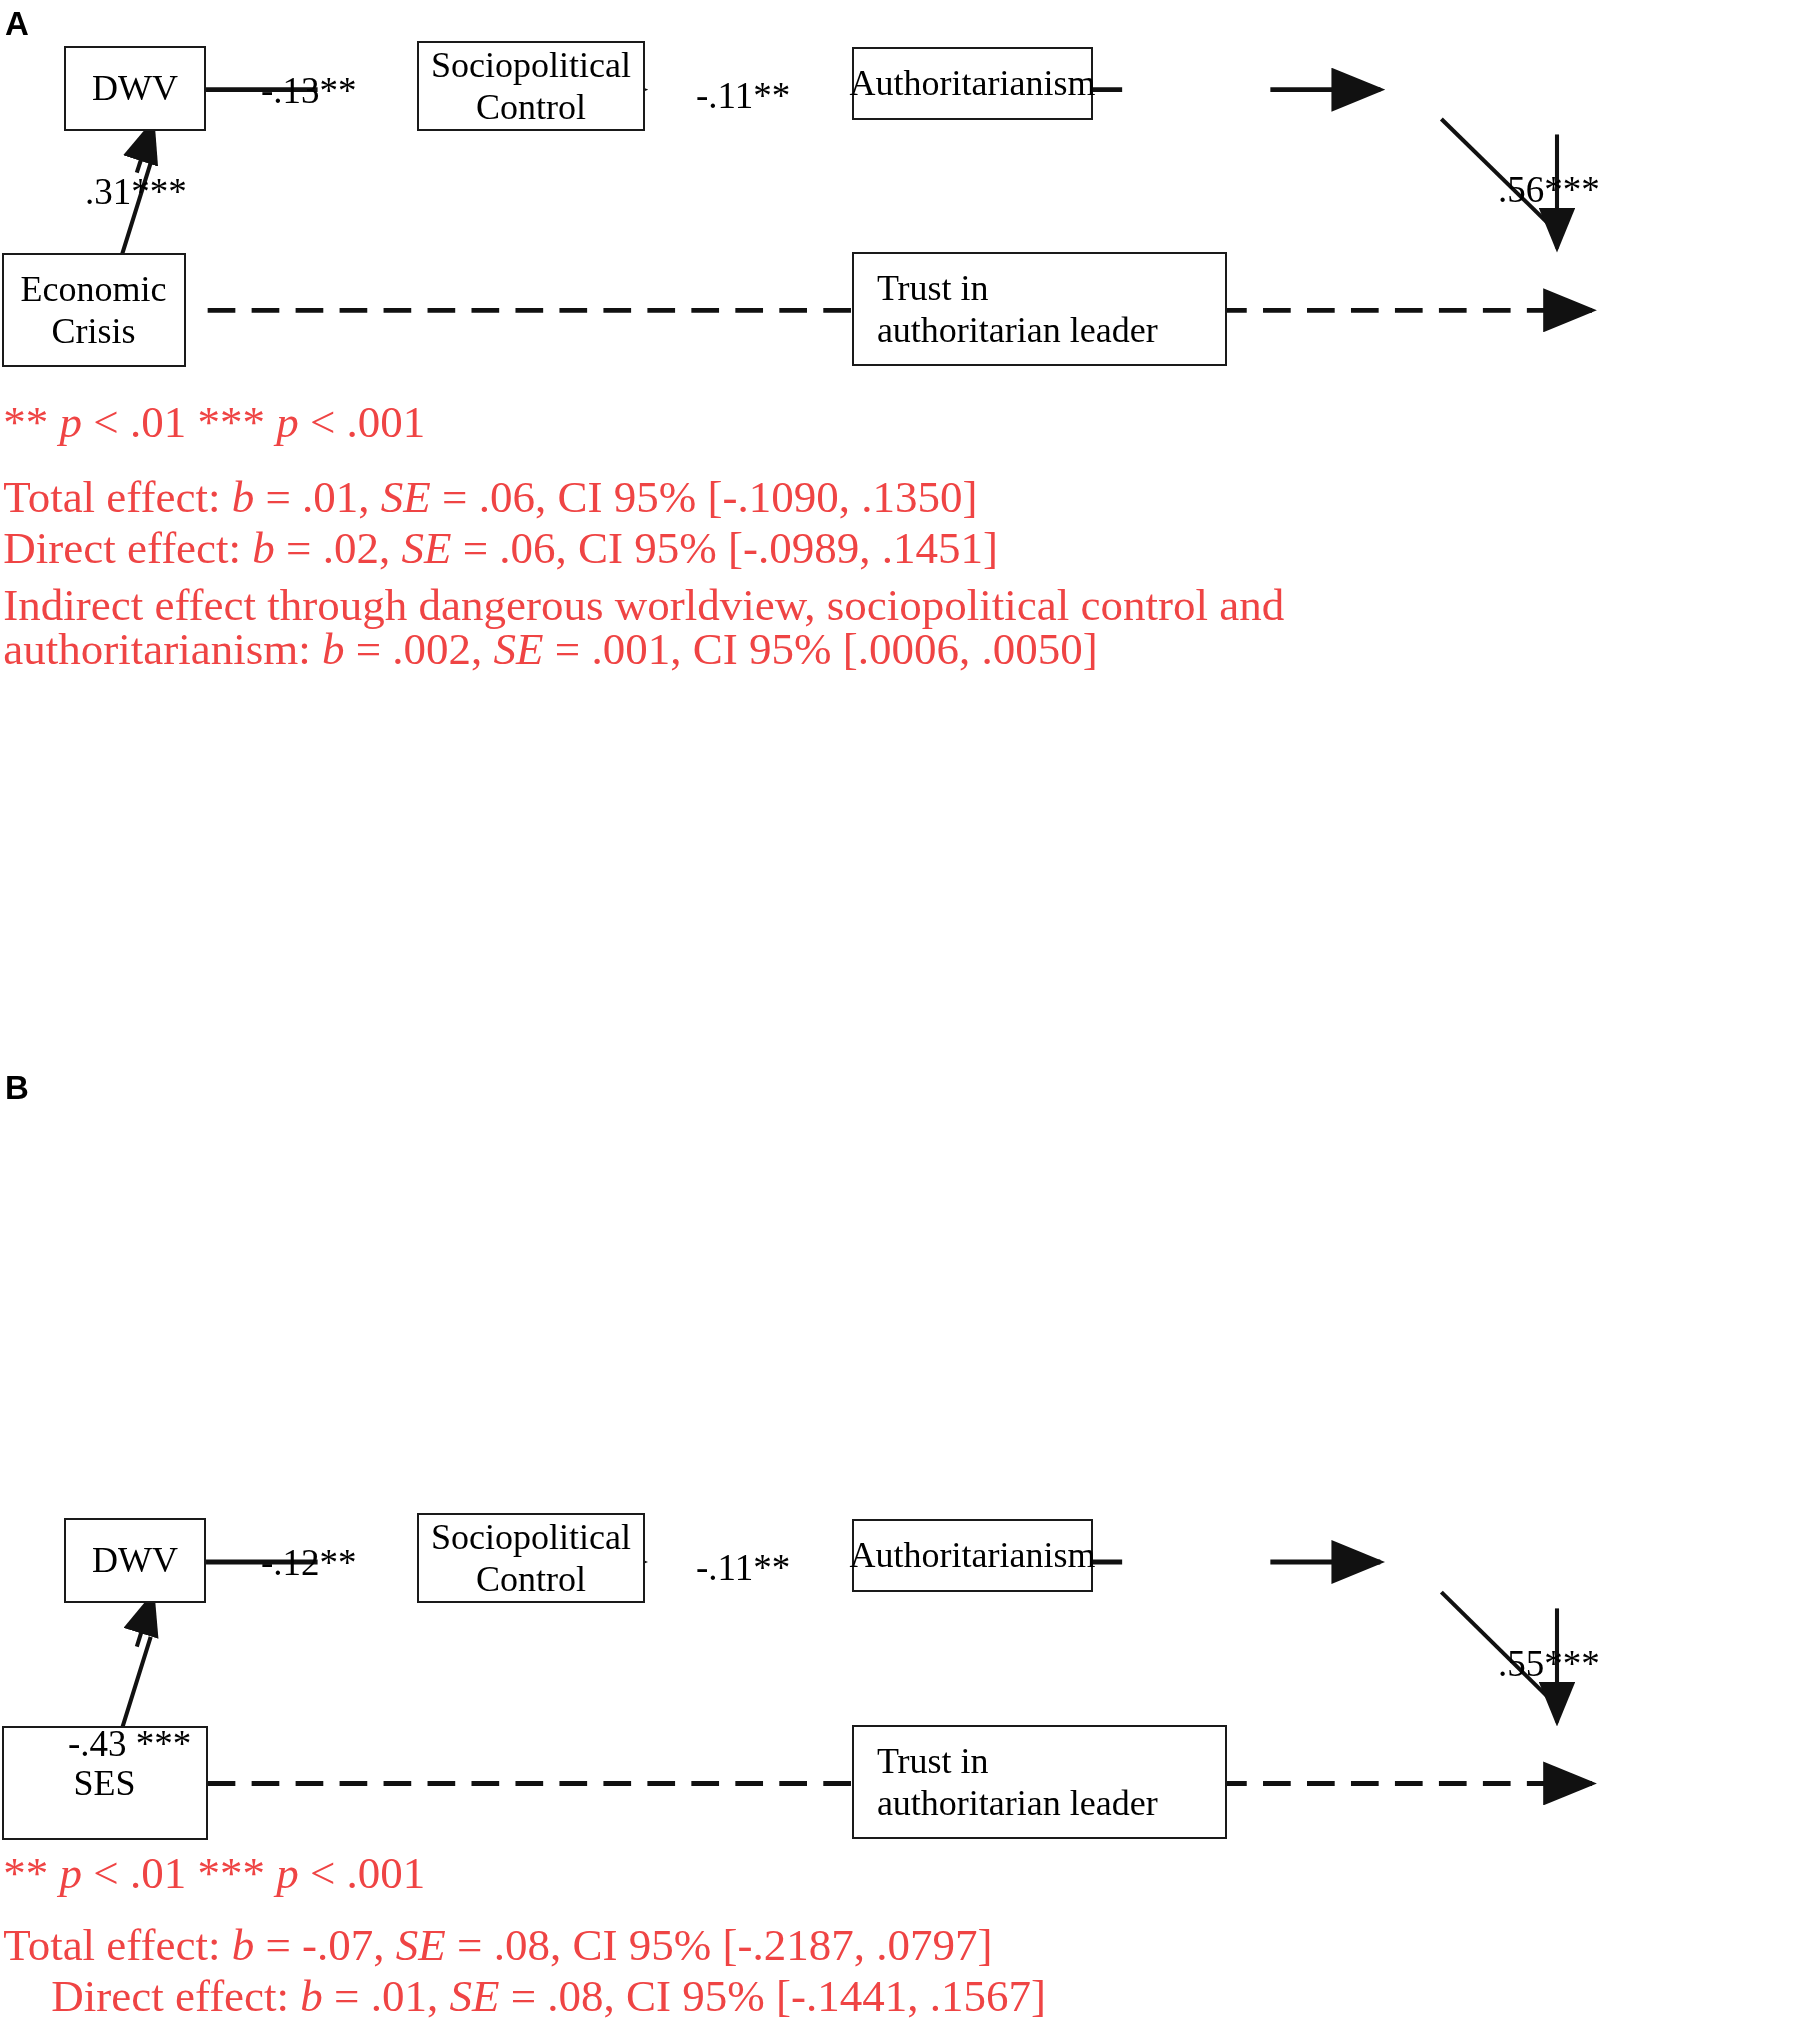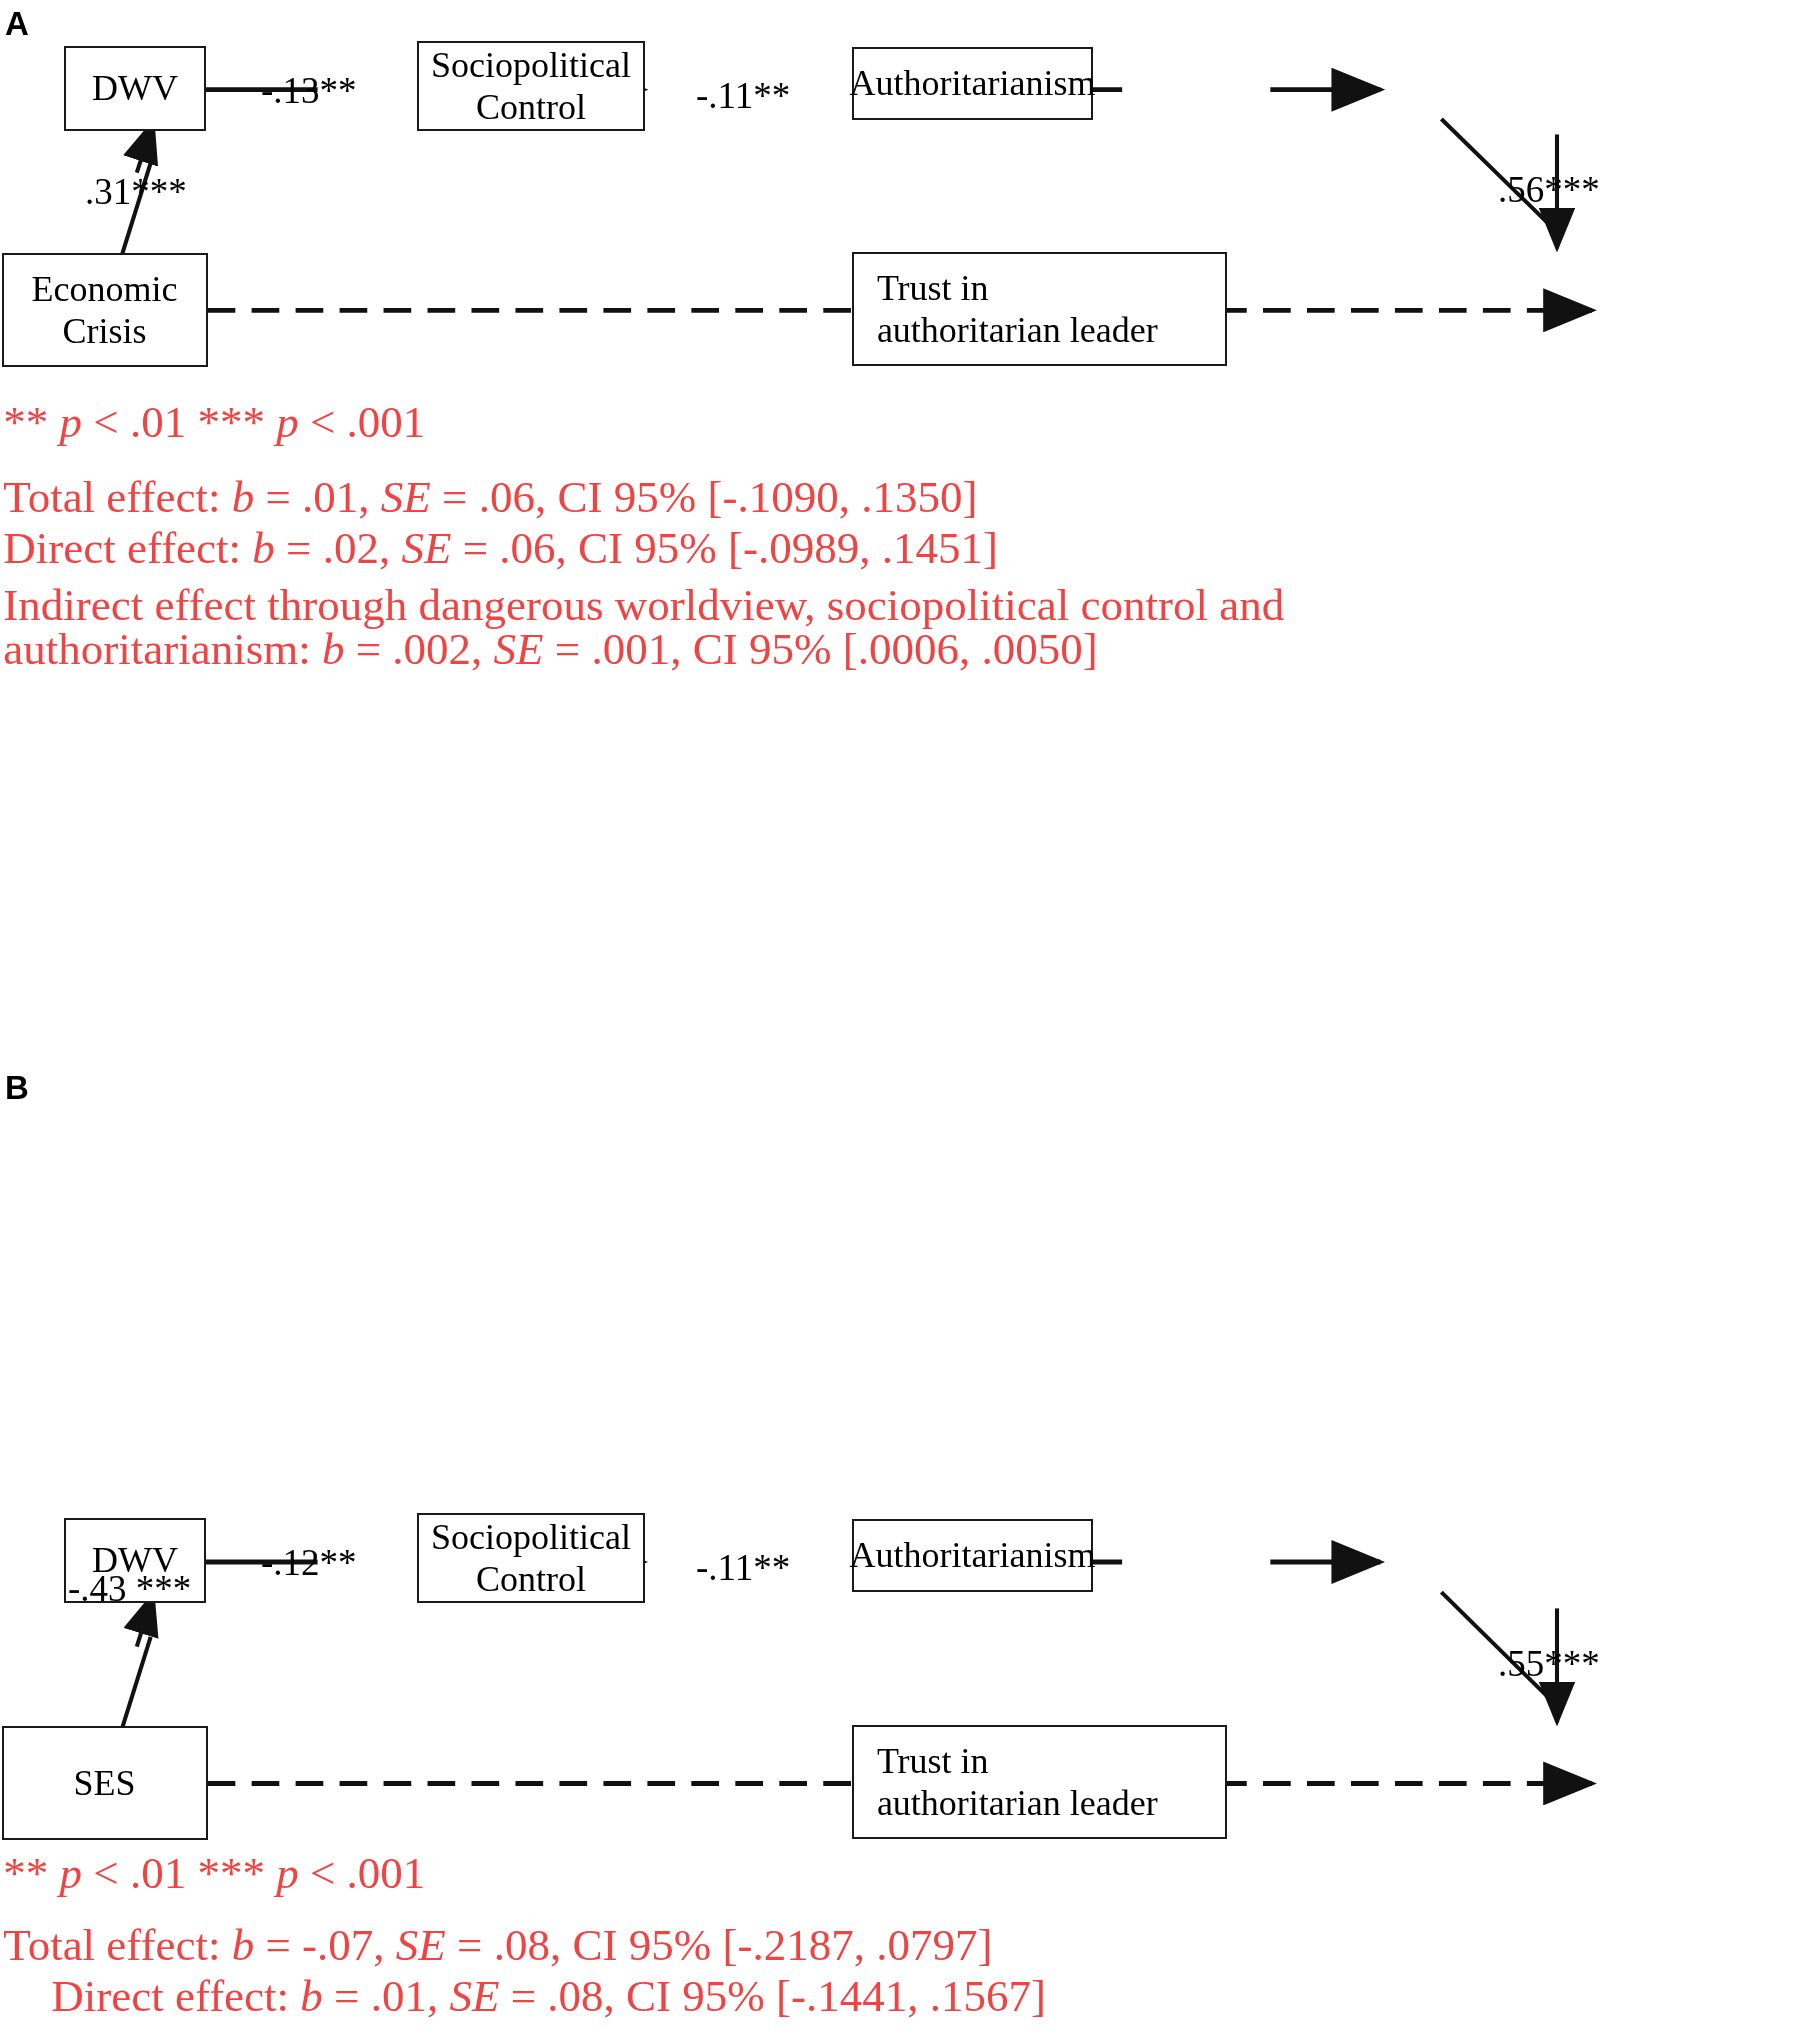--- a/index.html
+++ b/index.html
@@ -73,21 +73,21 @@
 
   <div class="node" style="left:417px;top:41px;width:228px;height:90px;flex-direction:column;">
     <span>Sociopolitical</span>
     <span>Control</span>
   </div>
 
   <div class="node" style="left:852px;top:47px;width:241px;height:73px;">
     <span>Authoritarianism</span>
   </div>
 
-  <div class="node" style="left:1.6px;top:253px;width:206px;height:114px;flex-direction:column;">
+  <div class="node" style="left:1.6px;top:253px;width:184px;height:114px;flex-direction:column;">
     <span>Economic</span>
     <span>Crisis</span>
   </div>
 
   <div class="node" style="left:852px;top:252px;width:375px;height:114px;flex-direction:column;align-items:flex-start;padding-left:18px;">
     <span>Trust in</span>
     <span>authoritarian leader</span>
   </div>
 
   <div class="edge-label" style="left:261px;top:72px;">-.13**</div>
@@ -141,21 +141,21 @@
   </div>
 
   <div class="node" style="left:852px;top:1725px;width:375px;height:114px;flex-direction:column;align-items:flex-start;padding-left:18px;">
     <span>Trust in</span>
     <span>authoritarian leader</span>
   </div>
 
   <div class="edge-label" style="left:261px;top:1544px;">-.12**</div>
   <div class="edge-label" style="left:696px;top:1549px;">-.11**</div>
   <div class="edge-label" style="left:1498px;top:1645px;">.55***</div>
-  <div class="edge-label" style="left:68px;top:1570px;text-align:center;">-.43 ***</div>
+  <div class="edge-label" style="left:68px;top:1725px;text-align:center;">-.43 ***</div>
 
   <div class="note" style="left:3.3px;top:1844px;">** <i>p</i> &lt; .01 *** <i>p</i> &lt; .001</div>
 
   <div class="note" style="left:3.3px;top:1916px;">Total effect: <i>b</i> = -.07, <i>SE</i> = .08, CI 95% [-.2187, .0797]</div>
   <div class="note" style="left:3.3px;top:1967px;margin-left:48px;">Direct effect: <i>b</i> = .01, <i>SE</i> = .08, CI 95% [-.1441, .1567]</div>
   <div class="note" style="left:3.3px;top:2024px;">Indirect effect through dangerous worldview, sociopolitical control and</div>
 
 </div>
 
 

